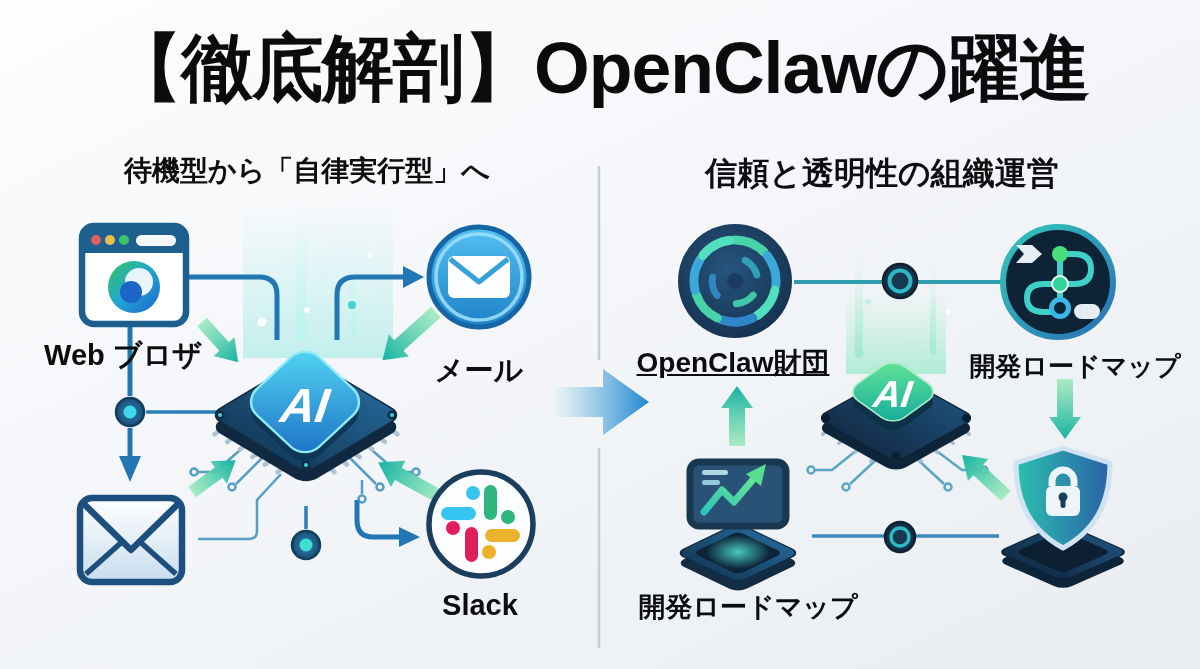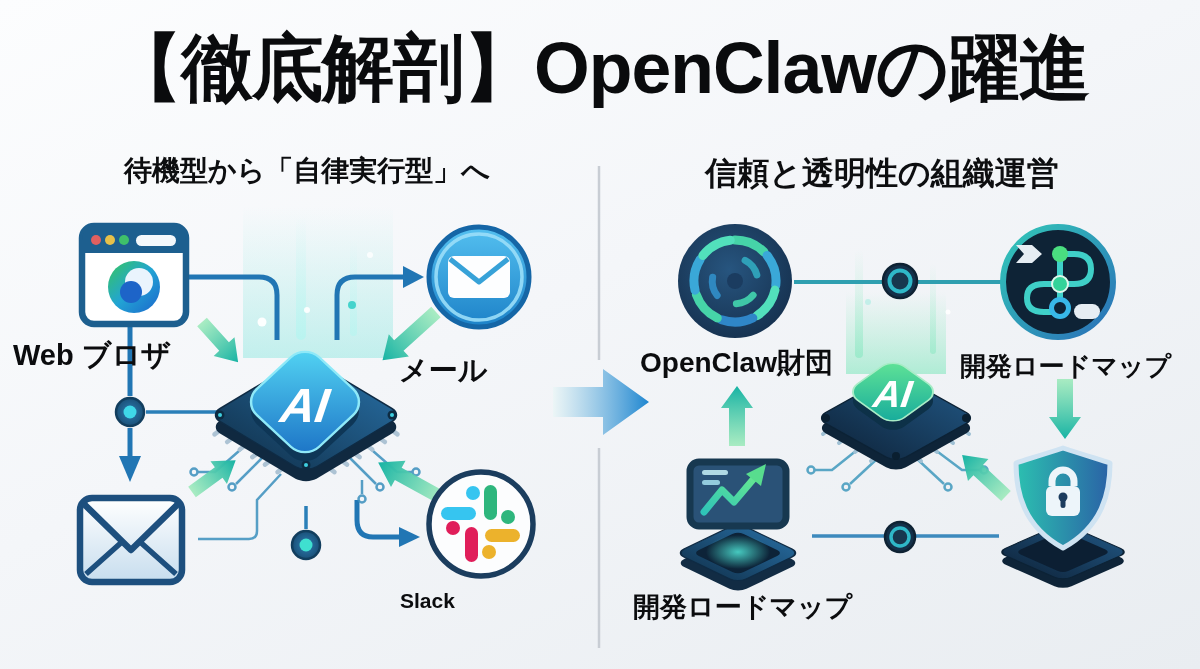--- a/index.html
+++ b/index.html
@@ -9,21 +9,21 @@
     background:linear-gradient(155deg,#fcfdfe 0%,#f4f6f9 45%,#e9edf1 100%);
   }
   .title {
     position:absolute; top:20px; left:0; width:1200px; text-align:center;
     font-size:73px; font-weight:900; color:#0a0b0d; letter-spacing:-1px;
     transform:scaleX(0.98); white-space:nowrap;
   }
   .heading { position:absolute; font-weight:800; color:#0d0e10; white-space:nowrap; }
   .head-left  { left:76px;  top:152px; font-size:28px;margin-left:48px; }
   .head-right { left:640px; top:152px; width:484px; text-align:center; font-size:32px;font-family:Liberation Serif, serif; }
-  .lbl { position:absolute; text-align:left; font-weight:800; color:#0b0c0e; white-space:nowrap; }
+  .lbl { position:absolute; text-align:center; font-weight:800; color:#0b0c0e; white-space:nowrap; }
   svg.diagram { position:absolute; left:0; top:0; }
   .chip-ai { font-weight:800; font-style:italic; fill:#ffffff; }
 </style>
 </head>
 <body>
 
 <div class="canvas">
 
   <svg class="diagram" width="1200" height="669" viewBox="0 0 1200 669">
     <defs>
@@ -353,18 +353,18 @@
       </g>
     </g>
   </svg>
 
   <div class="title">【徹底解剖】OpenClawの躍進</div>
   <div class="heading head-left">待機型から「自律実行型」へ</div>
   <div class="heading head-right">信頼と透明性の組織運営</div>
 
   <div class="lbl" style="left:13px;top:336px;width:220px;font-size:29px;">Web ブロザ</div>
   <div class="lbl" style="left:399px;top:338px;width:160px;font-size:29px;margin-top:13px;">メール</div>
-  <div class="lbl" style="left:400px;top:589px;width:160px;font-size:21px;">Slack</div>
-
-  <div class="lbl" style="left:640px;top:344px;width:220px;font-size:28px;">OpenClaw財団</div>
+  <div class="lbl" style="left:400px;top:589px;width:160px;font-size:29px;">Slack</div>
+
+  <div class="lbl" style="left:623px;top:344px;width:220px;font-size:28px;text-decoration:underline;">OpenClaw財団</div>
   <div class="lbl" style="left:960px;top:349px;width:230px;font-size:26px;">開発ロードマップ</div>
   <div class="lbl" style="left:633px;top:589px;width:230px;font-size:27px;">開発ロードマップ</div>
 </div>
 
 </body></html>

